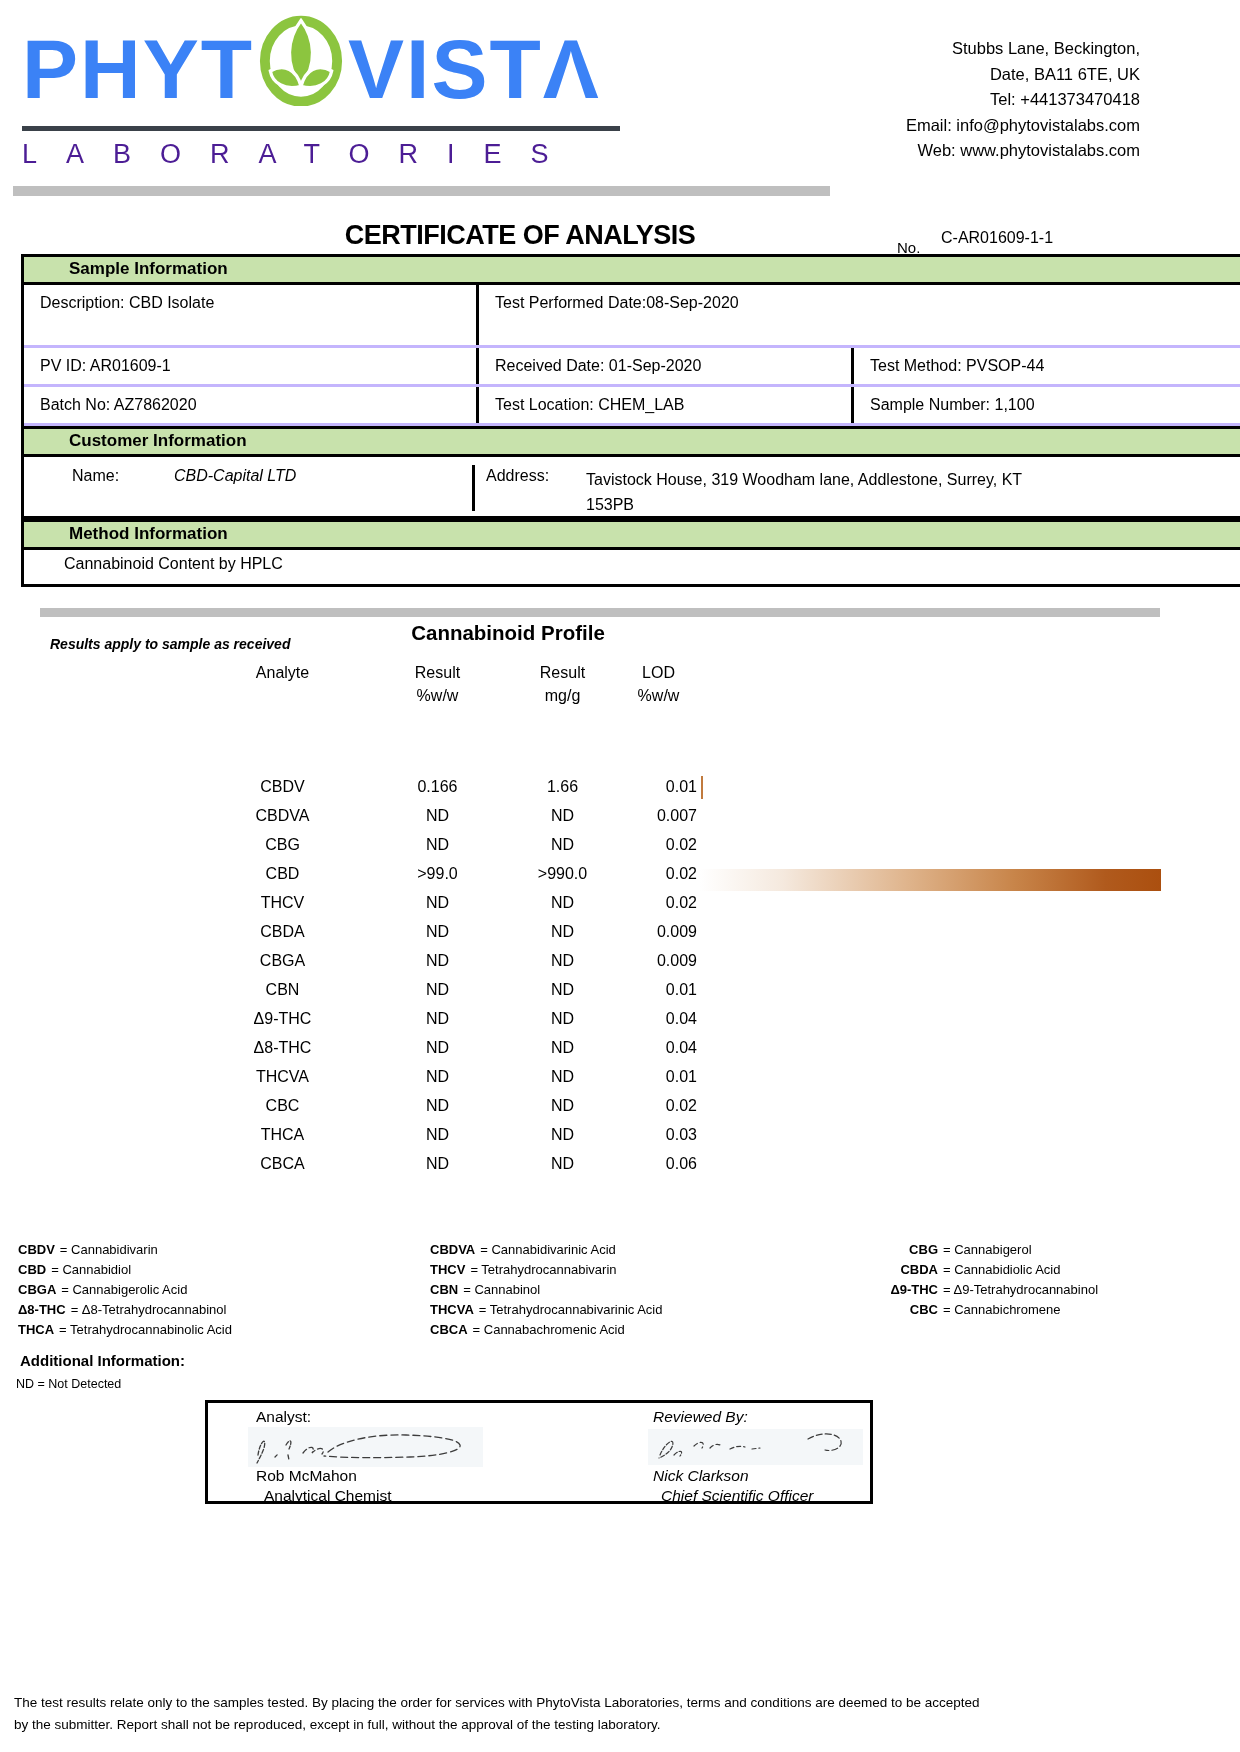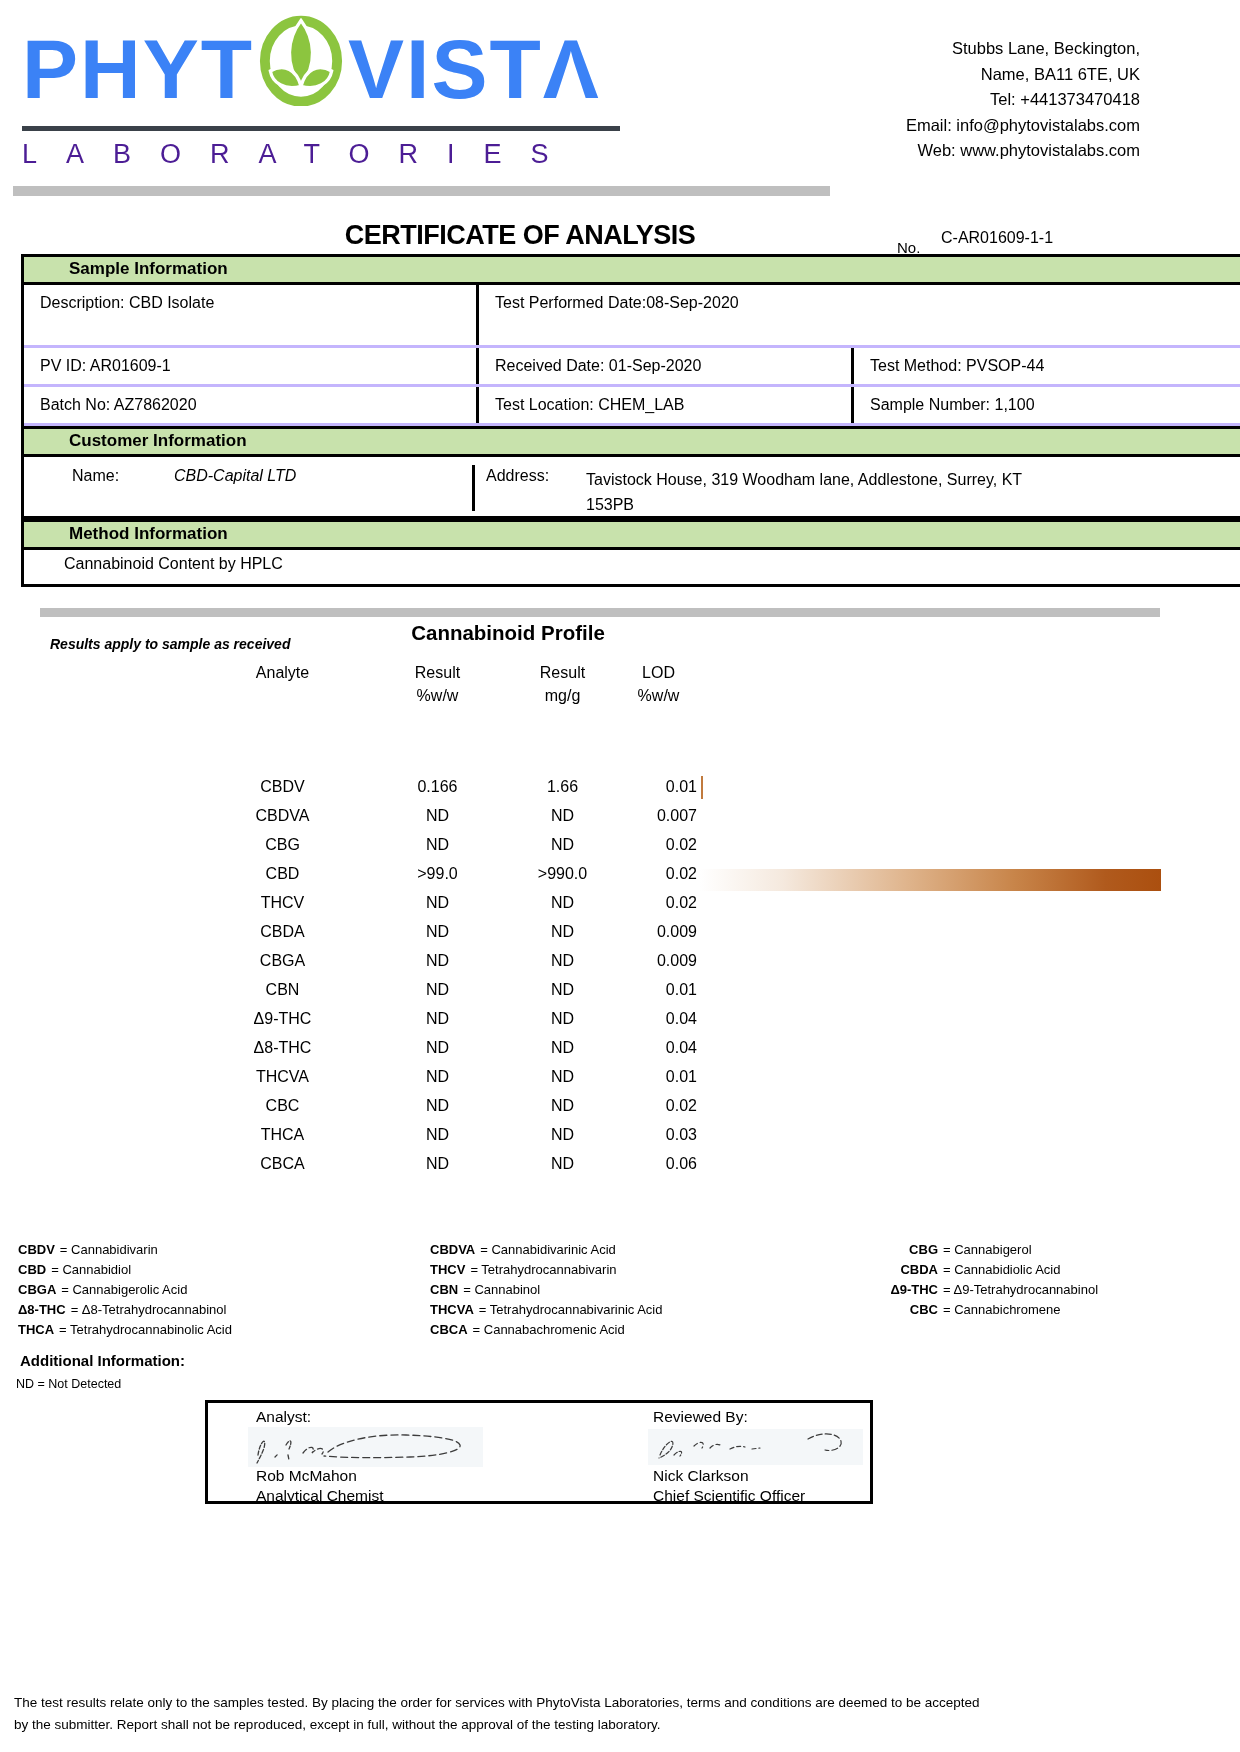--- a/index.html
+++ b/index.html
@@ -86,24 +86,24 @@
   .legend-item .abbr { font-weight:bold; }
   .legend-col.c3 .legend-item { display:flex; }
   .legend-col.c3 .abbr { width:90px; text-align:right; margin-right:5px; }
   .legend-col.c1 .abbr, .legend-col.c2 .abbr { margin-right:5px; }
   .additional-heading { position:absolute; left:20px; top:1352px; font-size:15px; font-weight:bold; }
   .nd-note { position:absolute; left:16px; top:1377px; font-size:12.5px; }
   
   .sigbox { position:absolute; left:205px; top:1400px; width:668px; height:104px; border:3px solid #000; }
   .sig-label { position:absolute; top:5px; font-size:15.5px; }
   .sig-name  { position:absolute; top:64px; font-size:15.5px; }
-  .sig-role  { position:absolute; top:84px; font-size:15.5px; }
+  .sig-role  { position:absolute; top:84px; font-size:15.5px;margin-left:8px; }
   .sig-img   { position:absolute; top:24px; background:#f4f7f9; }
   .col-a { left:48px; }
-  .col-b { left:445px; }
+  .col-b { left:445px;font-style:italic; }
   
   .footer {
     position:absolute; left:14px; top:1692px; width:975px;
     font-size:13.5px; line-height:21.5px;
   }
 </style>
 </head>
 <body>
 
 <div class="page">
@@ -121,21 +121,21 @@
       </span>
       <span>VIST</span>
       <span>Λ</span>
     </div>
     <div class="logo-rule"></div>
     <div class="logo-sub">LABORATORIES</div>
   </div>
 
   <div class="contact">
       <div>Stubbs Lane, Beckington,</div>
-      <div>Name, BA11 6TE, UK</div>
+      <div>Date, BA11 6TE, UK</div>
       <div>Tel: +441373470418</div>
       <div>Email: info@phytovistalabs.com</div>
       <div>Web: www.phytovistalabs.com</div>
     </div>
 
   <div class="band band1"></div>
 
   <div class="coa-title">CERTIFICATE OF ANALYSIS</div>
   <div class="no-label">No.</div>
   <div class="no-value">C-AR01609-1-1</div>

